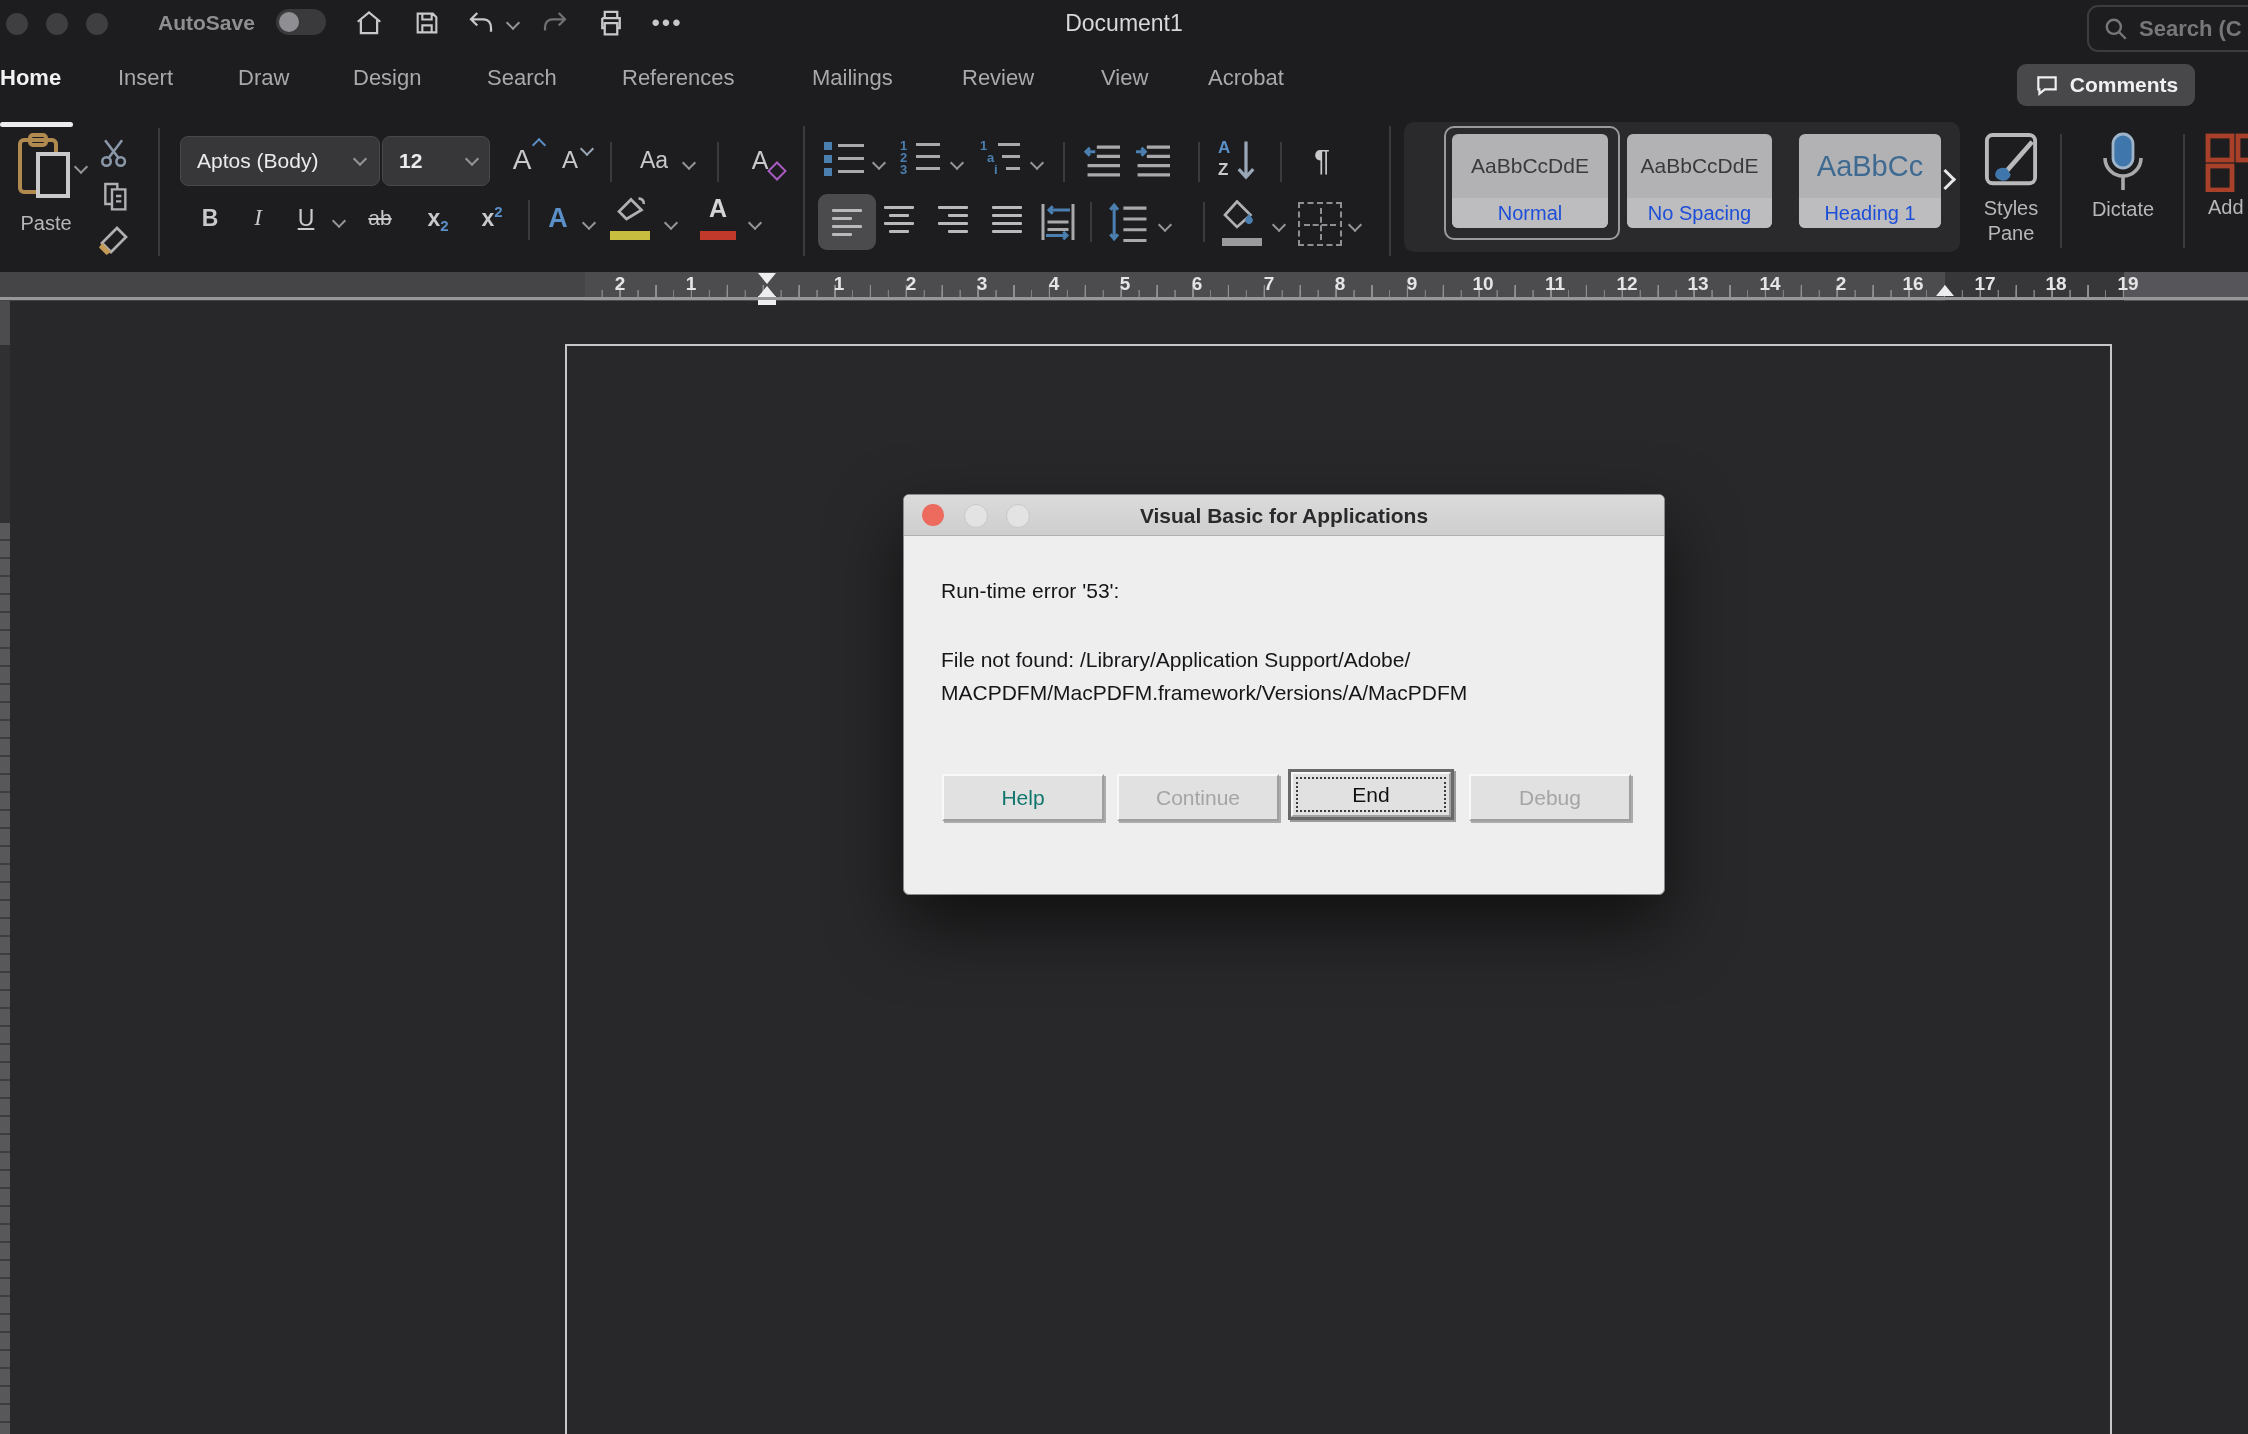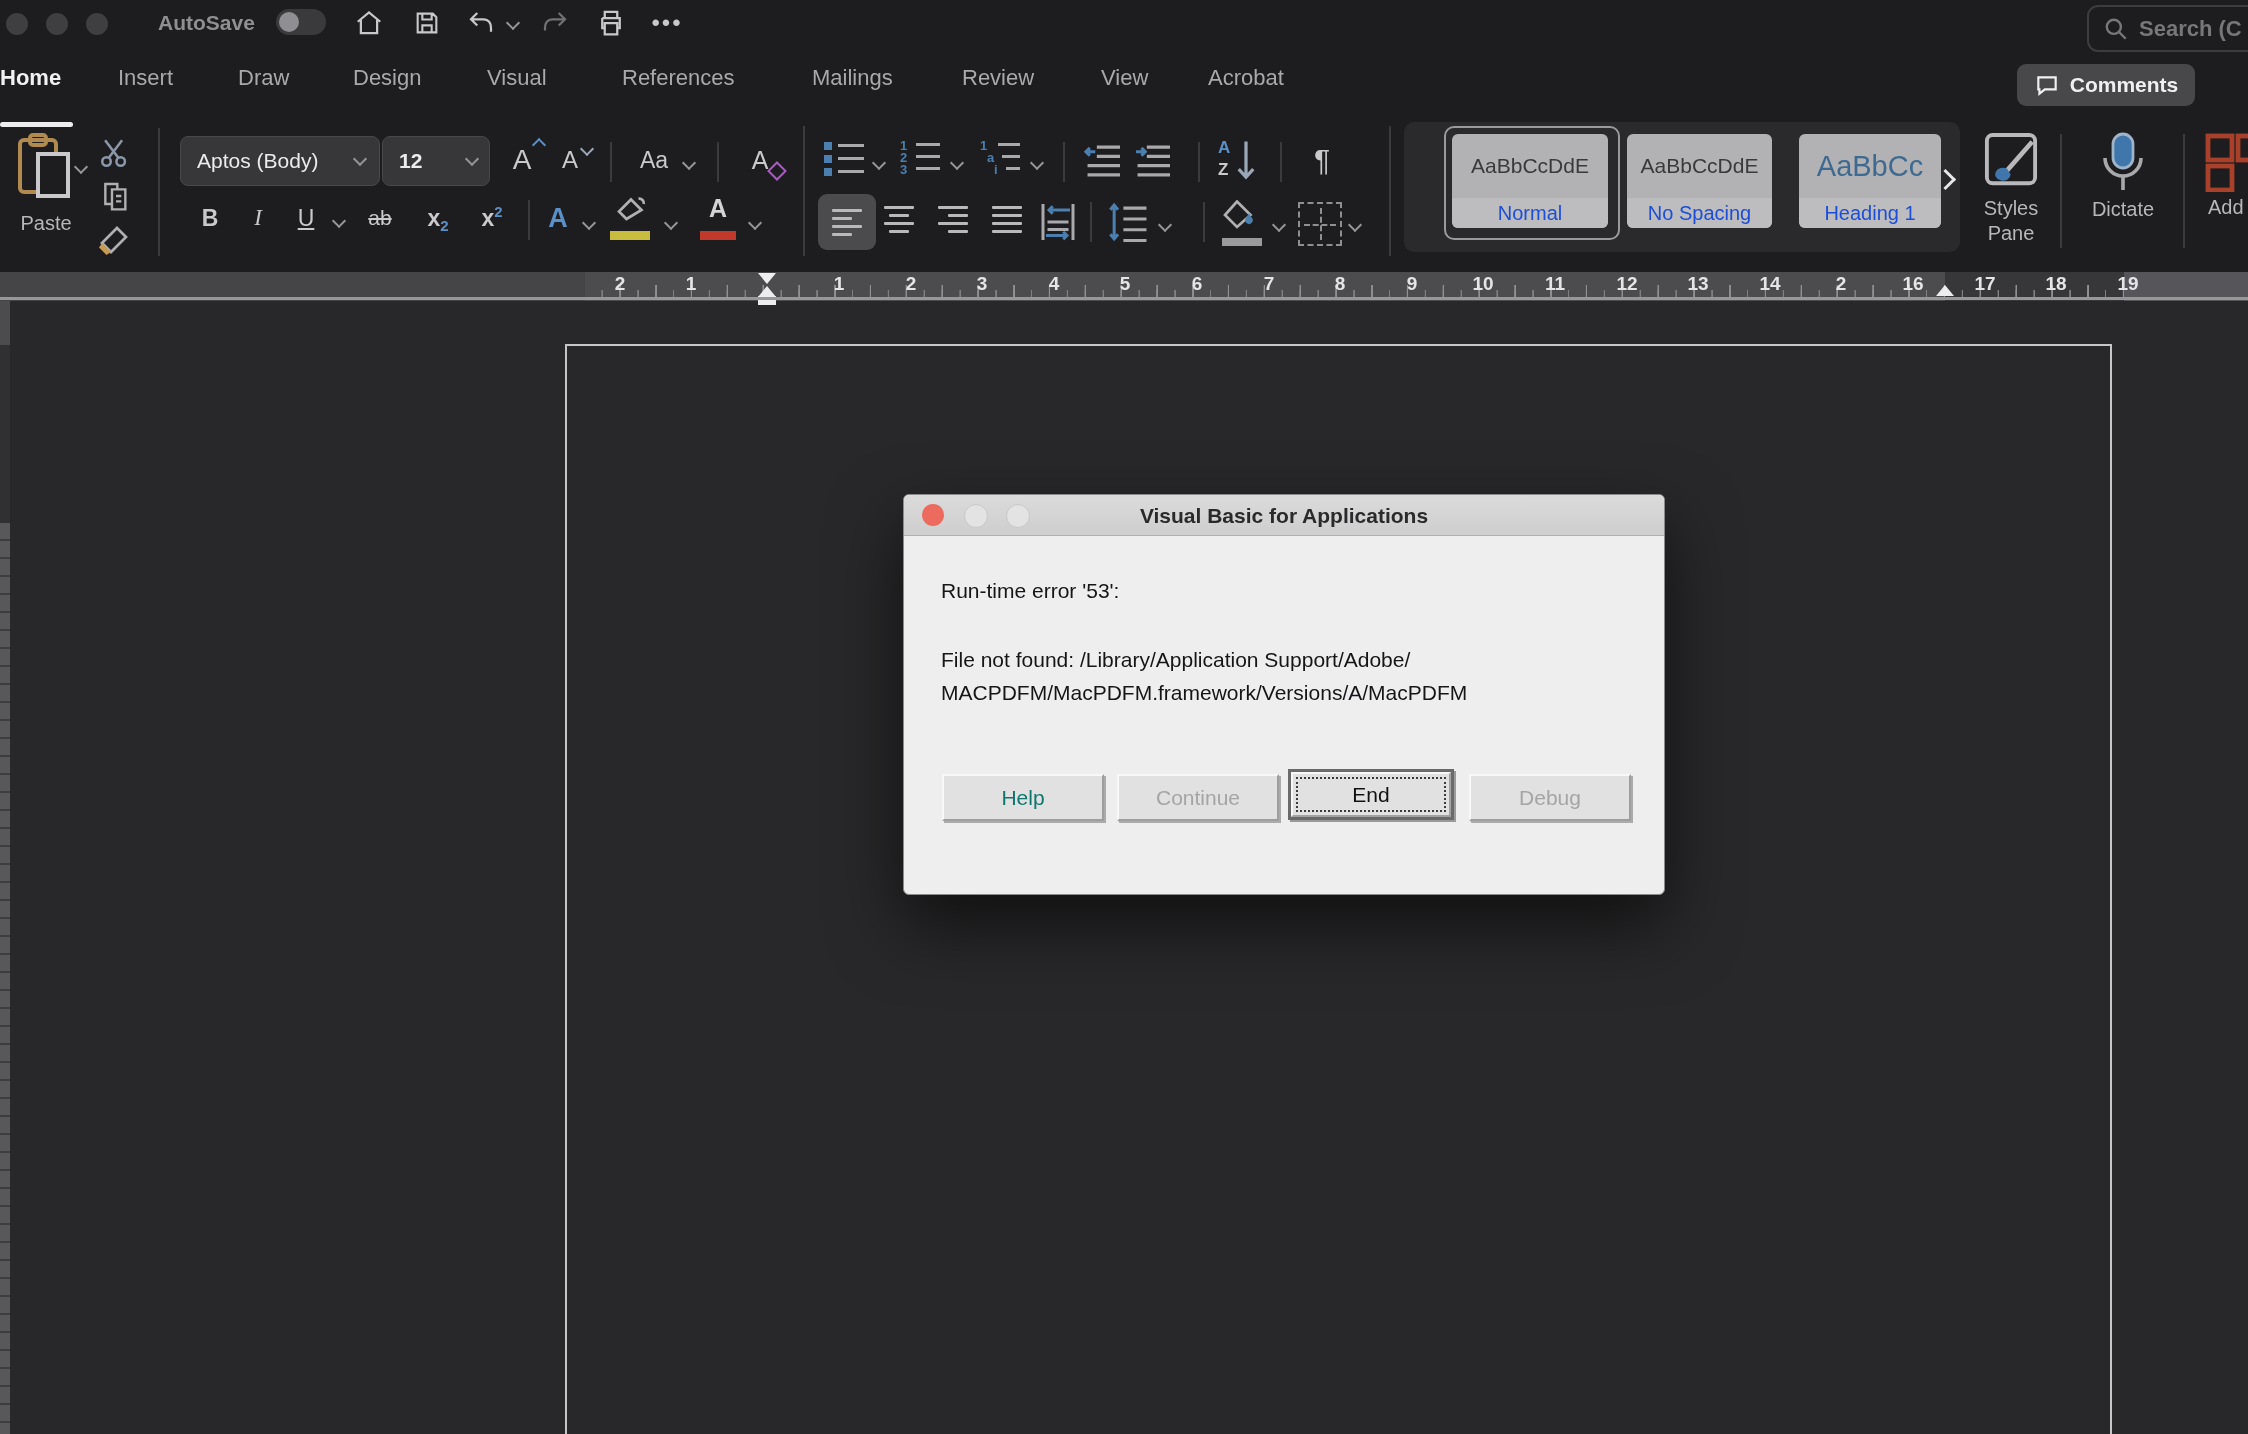--- a/index.html
+++ b/index.html
@@ -120,34 +120,35 @@
   </div>
   <div class="tbicon" style="left:594px;">
     <svg width="30" height="30" viewBox="0 0 24 24">
         <path d="M7 8 V3 H17 V8 M5 8 H19 V16 H17 M7 16 H5 V8 M7 12 H17 V21 H7 Z"></path>
       </svg>
   </div>
   <div class="tbicon" style="left:650px;color:#c8c8ca;font-size:24px;letter-spacing:2px;">
       <span>•••</span>
     </div>
 
+  <div id="doc-title" class="abs">Document1</div>
 
   <div id="search-box" class="abs">
     <svg width="26" height="26" viewBox="0 0 24 24" style="stroke:#77777a;fill:none;stroke-width:2.2;margin:0 10px 0 14px;">
         <circle cx="10" cy="10" r="6.5"></circle>
         <path d="M15 15 L21 21"></path>
       </svg>
     <span>Search (C</span>
   </div>
 
   <span class="tab active" style="left:0px;">Home</span>
   <span class="tab" style="left:118px;">Insert</span>
   <span class="tab" style="left:238px;">Draw</span>
   <span class="tab" style="left:353px;">Design</span>
-  <span class="tab" style="left:487px;">Visual</span>
+  <span class="tab" style="left:487px;">Search</span>
   <span class="tab" style="left:622px;">References</span>
   <span class="tab" style="left:812px;">Mailings</span>
   <span class="tab" style="left:962px;">Review</span>
   <span class="tab" style="left:1101px;">View</span>
   <span class="tab" style="left:1208px;">Acrobat</span>
   <div id="tab-underline" class="abs"></div>
   <div id="comments-btn" class="abs">
     <svg width="26" height="26" viewBox="0 0 24 24" style="stroke:#f0f0f2;fill:none;stroke-width:2;">
         <path d="M4 5 H20 V16 H10 L5 20 V16 H4 Z"></path>
       </svg>

